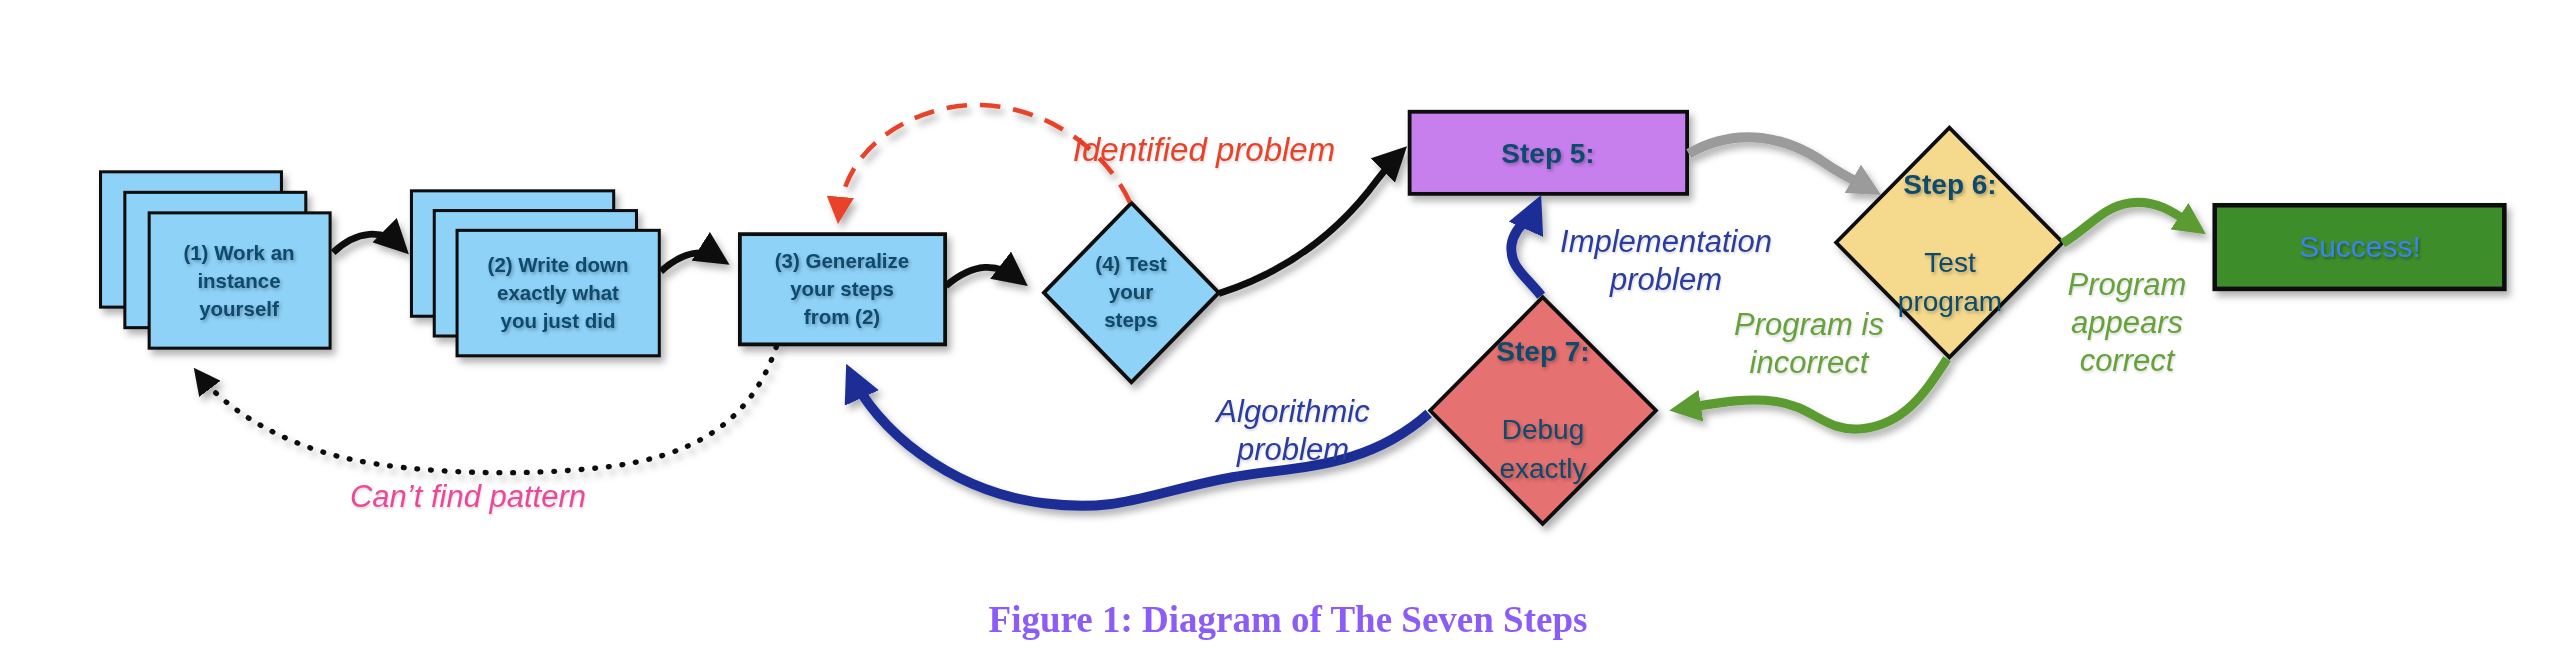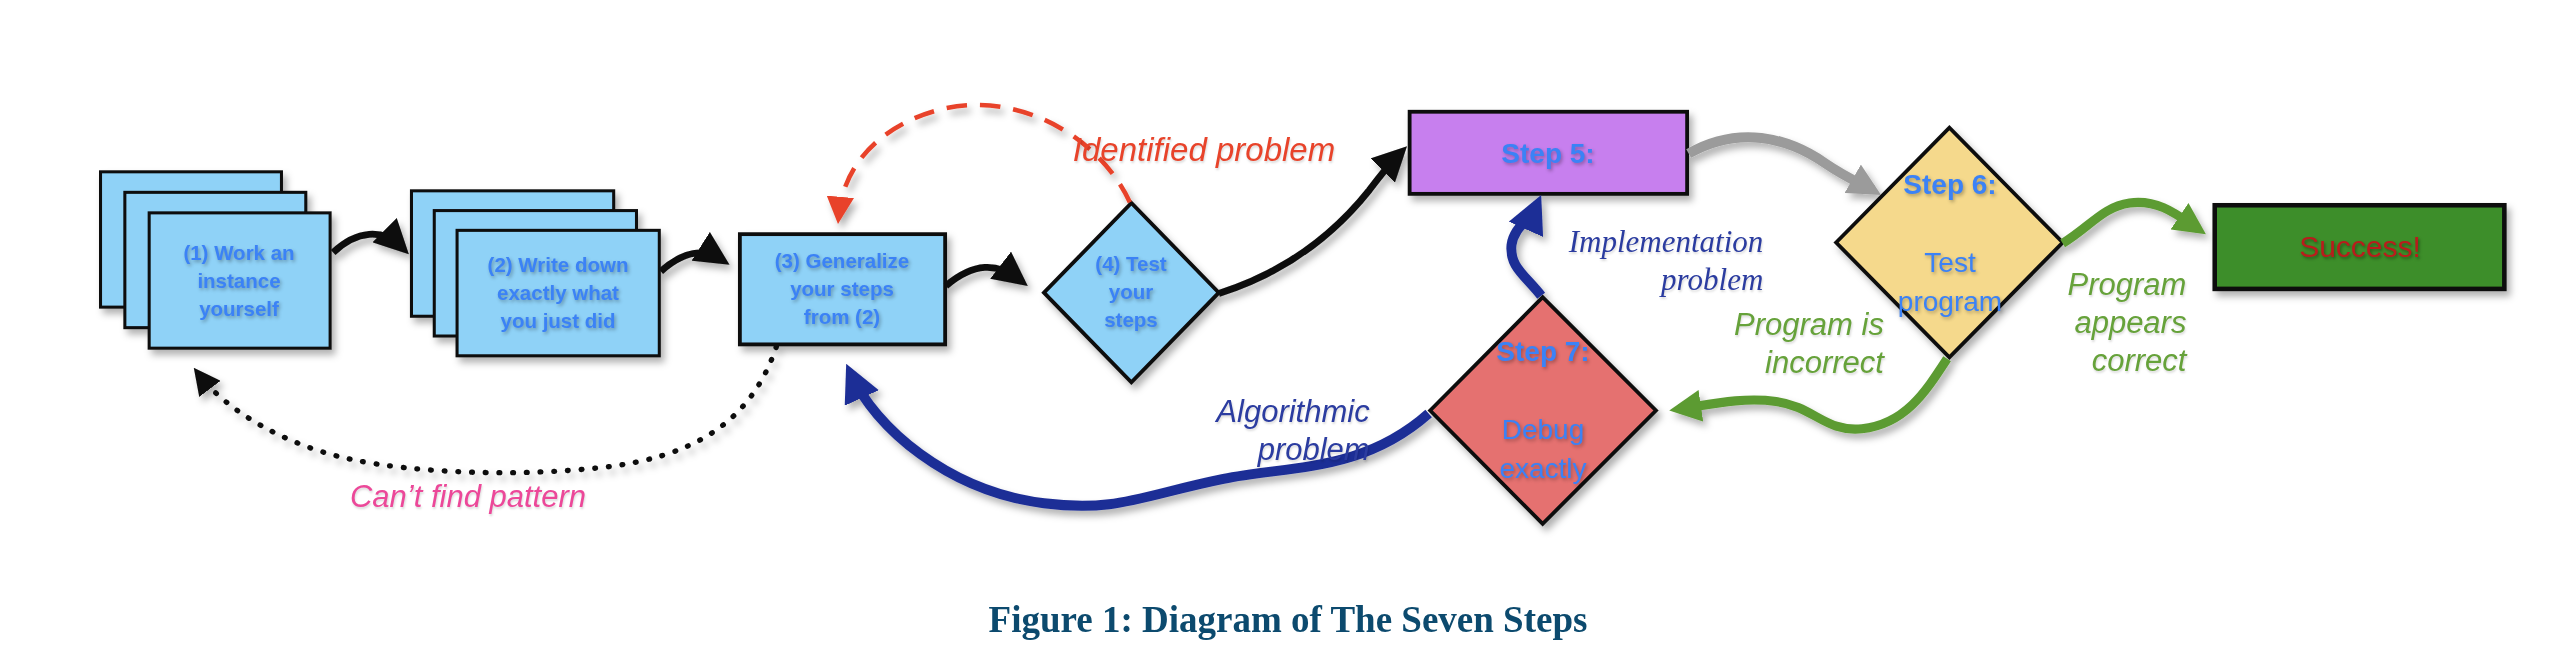--- a/index.html
+++ b/index.html
@@ -2,37 +2,37 @@
 <html style="font-size:12px"><head>
 <meta charset="utf-8">
 <style>
   html,body{margin:0;padding:0;background:#ffffff;}
   body{width:2576px;height:669px;position:relative;overflow:hidden;
        font-family:"Liberation Sans", sans-serif;}
   svg{position:absolute;left:0;top:0;}
   .arrow{fill:none;}
   .shape{stroke:#0d0d0d;}
   .txt{position:absolute;transform:translate(-50%,-50%);text-align:center;
-       white-space:pre-line;color:#3b82f6;}
+       white-space:pre-line;color:#0c4a6e;}
   .node-text{font-weight:bold;font-size:20.5px;line-height:28px;
        text-shadow:1.5px 2.3px 3.8px rgba(0,0,0,0.30);}
   .step-text{font-size:28px;line-height:39px;
        text-shadow:1.5px 2.3px 3.8px rgba(0,0,0,0.30);}
   .step-text .step-title{font-weight:bold;display:block;}
   .step-text .step-body{font-weight:normal;display:block;}
-  .success-text{font-size:30px;color:#b91c1c;font-weight:normal;
+  .success-text{font-size:30px;color:#3b82f6;font-weight:normal;
        text-shadow:1.5px 2.3px 3px rgba(0,0,0,0.35);}
   .lbl{font-style:italic;font-size:31px;line-height:38px;
-       text-shadow:0.8px 1.5px 2.3px rgba(0,0,0,0.15);text-align:right;}
+       text-shadow:0.8px 1.5px 2.3px rgba(0,0,0,0.15);}
   .lbl-red{color:#e8432a;font-size:33px;}
   .lbl-blue{color:#2b3ca0;}
   .lbl-green{color:#66a23a;}
   .lbl-navy{color:#ec4899;}
   .caption{font-family:"Liberation Serif", serif;font-weight:bold;
-       font-size:37px;color:#0c4a6e;white-space:nowrap;}
+       font-size:37px;color:#8b5cf6;white-space:nowrap;}
 </style>
 </head>
 <body>
 
 <svg width="2576" height="669" viewBox="0 0 3386 880">
   <defs>
     <filter id="ds" x="-20%" y="-20%" width="140%" height="140%">
       <feDropShadow dx="5" dy="7" stdDeviation="5" flood-opacity="0.3"></feDropShadow>
     </filter>
     <marker id="mBlack" viewBox="0 0 10 10" refX="7" refY="5" markerWidth="5" markerHeight="5" orient="auto">
@@ -117,21 +117,21 @@
 program</span>
 </div>
 <div class="txt step-text" style="left:1543px;top:410px;">
   <span class="step-title">Step 7:</span>
   <span class="step-body">Debug
 exactly</span>
 </div>
 <div class="txt success-text" style="left:2360px;top:247px;">Success!</div>
 
 <div class="txt lbl lbl-red" style="left:1204px;top:150px;">Identified problem</div>
-<div class="txt lbl lbl-blue" style="left:1666px;top:261px;font-family:Liberation Serif, serif;">Implementation
+<div class="txt lbl lbl-blue" style="left:1666px;top:261px;">Implementation
 problem</div>
 <div class="txt lbl lbl-green" style="left:1809px;top:344px;">Program is
 incorrect</div>
 <div class="txt lbl lbl-green" style="left:2127px;top:323px;">Program
 appears
 correct</div>
 <div class="txt lbl lbl-blue" style="left:1293px;top:418px;margin-top:13px;">Algorithmic
 problem</div>
 <div class="txt lbl lbl-navy" style="left:468px;top:497px;">Can’t find pattern</div>
 

